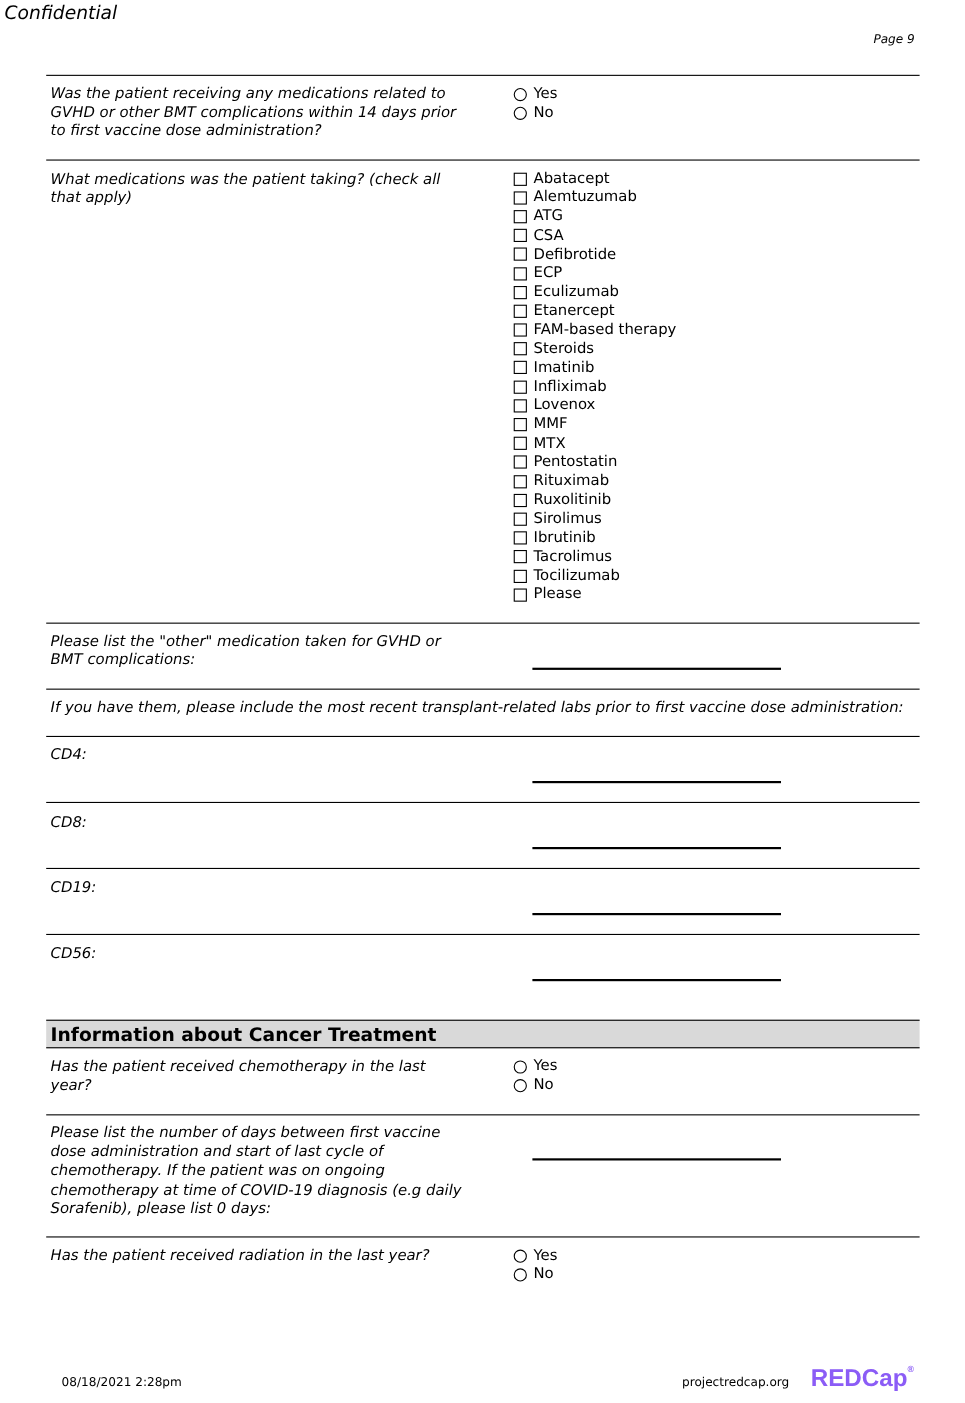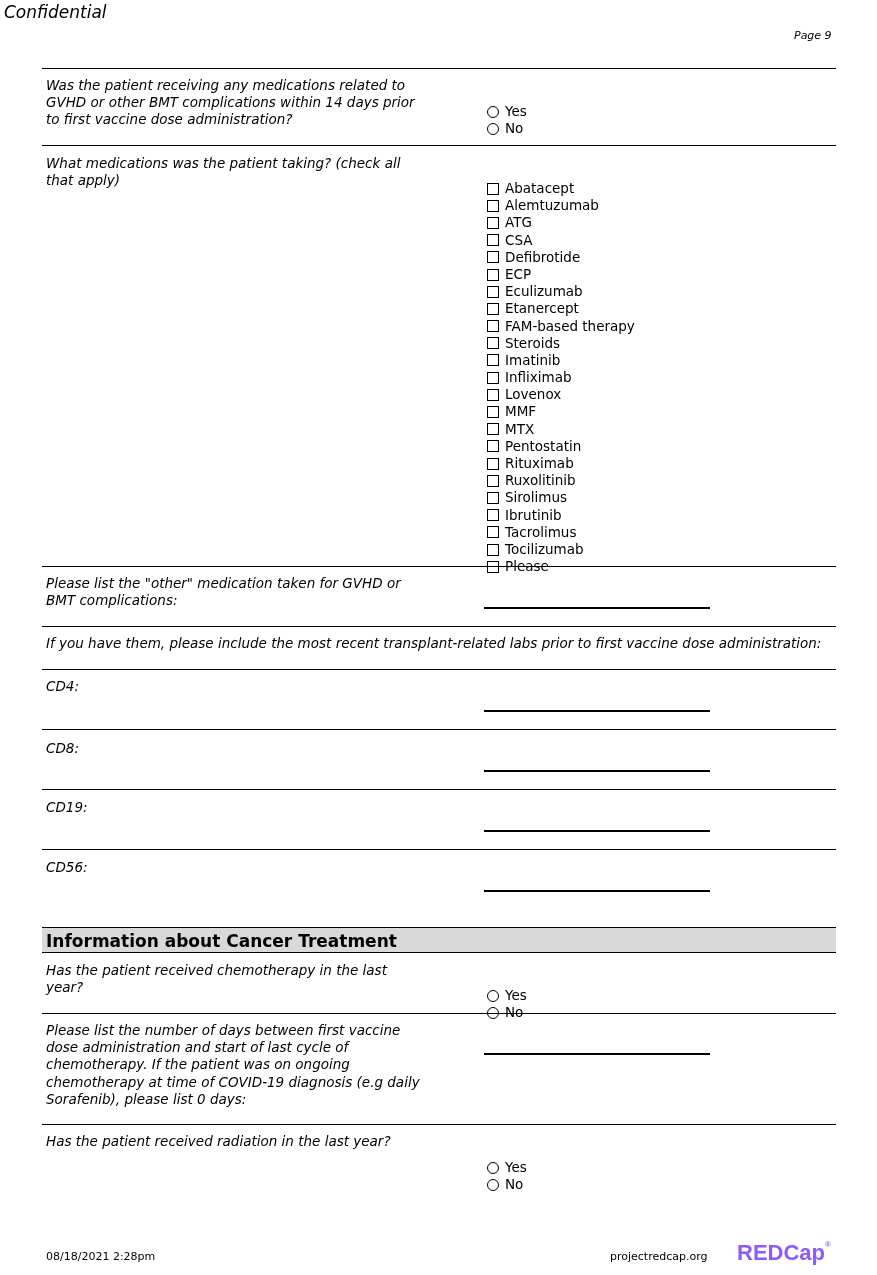--- a/index.html
+++ b/index.html
@@ -3,29 +3,29 @@
 <meta charset="utf-8">
 <style>
   html, body { margin:0; padding:0; background:#fff; }
   body { width:877px; height:1275px; position:relative; overflow:hidden;
          font-family:"DejaVu Sans", sans-serif; color:#000; font-size:13.5px; }
   .abs { position:absolute; }
   .conf { left:4px; top:2px; font-style:italic; font-size:17px; }
   .pageno { left:794px; top:29px; font-style:italic; font-size:11px; }
   .hr { position:absolute; left:42px; width:794px; height:1px; background:#000; }
   .q { position:absolute; left:46px; width:375px; line-height:17.2px;font-style:italic; }
-  .opts { position:absolute; left:487px; line-height:17.2px;margin-top:26px; }
+  .opts { position:absolute; left:467px; line-height:17.2px; }
   .opt { display:flex; align-items:center; height:17.2px; }
   .radio { width:12px; height:12px; border:1px solid #000; border-radius:50%; margin-right:6px; box-sizing:border-box; }
   .cb { width:12px; height:12px; border:1px solid #000; margin-right:6px; box-sizing:border-box; }
   .blank { position:absolute; left:484px; width:226px; height:2px; background:#000; }
   .section { position:absolute; left:42px; width:794px; height:26px; top:927px; background:#d9d9d9;
              border-top:1px solid #000; border-bottom:1px solid #000; box-sizing:border-box; }
   .section span { position:absolute; left:4px; top:3px; font-weight:bold; font-size:17px; }
-  .foot { font-size:11px; top:1250px; }
+  .foot { font-size:11px; top:1250px;margin-left:10px; }
   .logo { left:737px; top:1240px; font-weight:bold; font-size:22px; color:#8b5cf6; font-family:"Liberation Sans", sans-serif; }
   .logo sup { font-size:8px; vertical-align:top; }
 </style>
 </head>
 <body>
 
 <div class="abs conf">Confidential</div>
 <div class="abs pageno">Page 9</div>
 
 <div class="hr" style="top:68px"></div>

